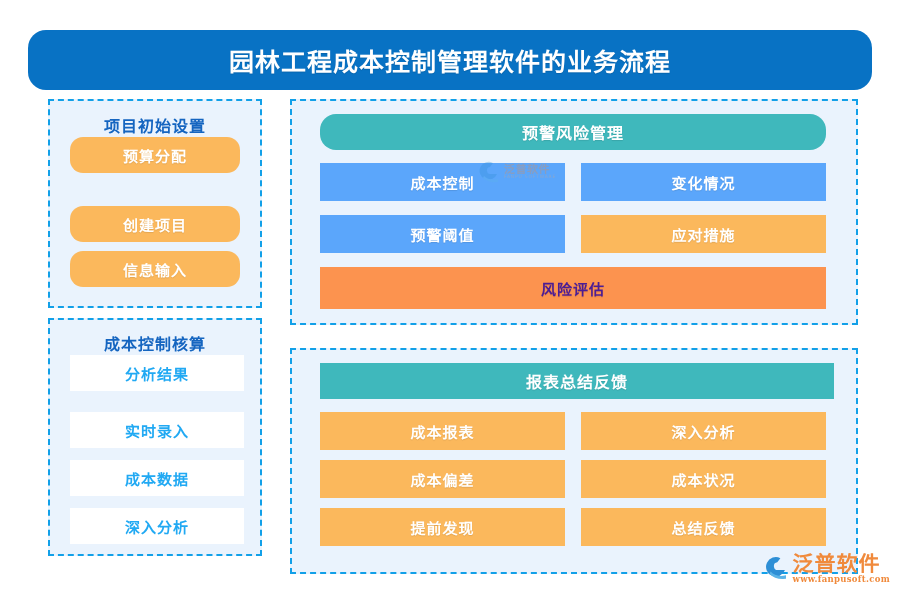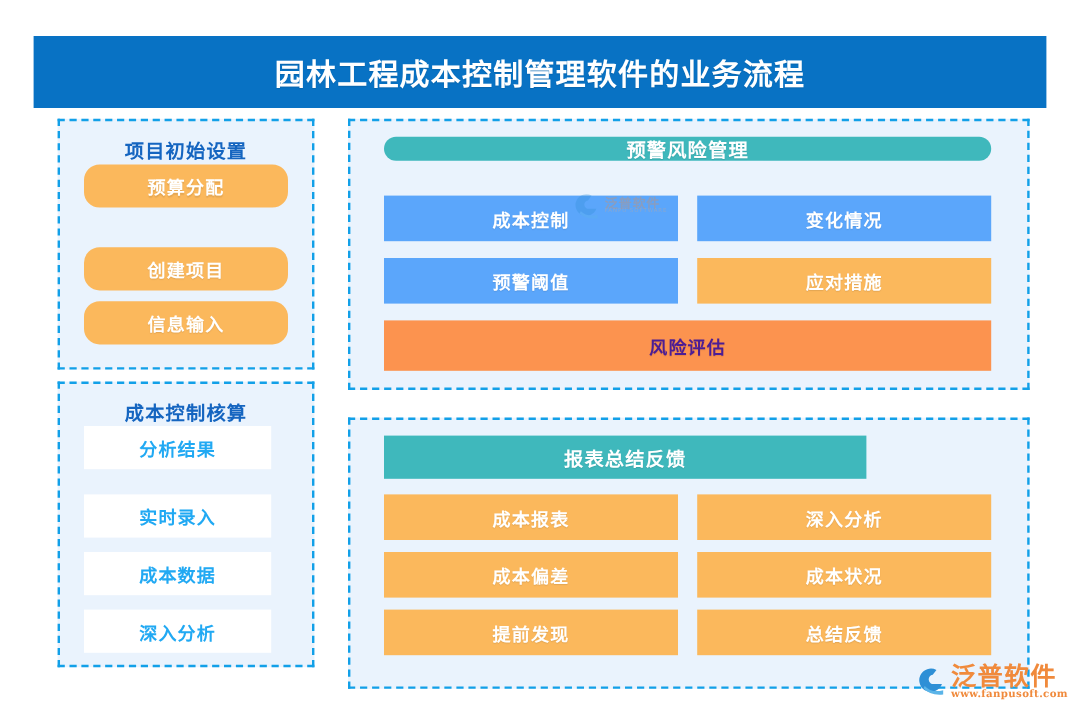--- a/index.html
+++ b/index.html
@@ -26,20 +26,21 @@
   .title-bar {
     position: absolute;
     left: 28px;
     top: 30px;
     width: 844px;
     height: 60px;
     background: #0872c4;
     display: flex;
     align-items: center;
     justify-content: center;
+    border-radius: 18px;
   }
   .title-bar .title-text {
     color: #ffffff;
     font-size: 25px;
     font-weight: bold;
     letter-spacing: 1px;
     text-shadow: 0 1px 1px rgba(0,0,0,0.12);
     white-space: nowrap;
   }
 
@@ -122,41 +123,41 @@
     top: 318px;
     width: 214px;
     height: 238px;
   }
   #panel-cost-accounting .panel-title {
     margin-top: 11px;
   }
   #panel-cost-accounting .chip {
     position: absolute;
     left: 20px;
-    width: 156px;
+    width: 174px;
     height: 36px;
   }
   #panel-cost-accounting .chip:nth-of-type(1) { top: 44px; }
   #panel-cost-accounting .chip:nth-of-type(2) { top: 92px; }
   #panel-cost-accounting .chip:nth-of-type(3) { top: 140px; }
   #panel-cost-accounting .chip:nth-of-type(4) { top: 188px; }
 
   
   #panel-risk-warning {
     left: 290px;
     top: 99px;
     width: 568px;
     height: 226px;
   }
   #panel-risk-warning .head-bar {
     position: absolute;
     left: 28px;
     top: 13px;
     width: 506px;
-    height: 20px;
+    height: 36px;
     border-radius: 16px;
   }
   #panel-risk-warning .grid2 {
     position: absolute;
     left: 28px;
     top: 62px;
     width: 506px;
     display: grid;
     grid-template-columns: 245px 245px;
     column-gap: 16px;
@@ -175,21 +176,21 @@
   #panel-report-feedback {
     left: 290px;
     top: 348px;
     width: 568px;
     height: 226px;
   }
   #panel-report-feedback .head-bar {
     position: absolute;
     left: 28px;
     top: 13px;
-    width: 402px;
+    width: 514px;
     height: 36px;
   }
   #panel-report-feedback .grid2 {
     position: absolute;
     left: 28px;
     top: 62px;
     width: 506px;
     display: grid;
     grid-template-columns: 245px 245px;
     column-gap: 16px;

